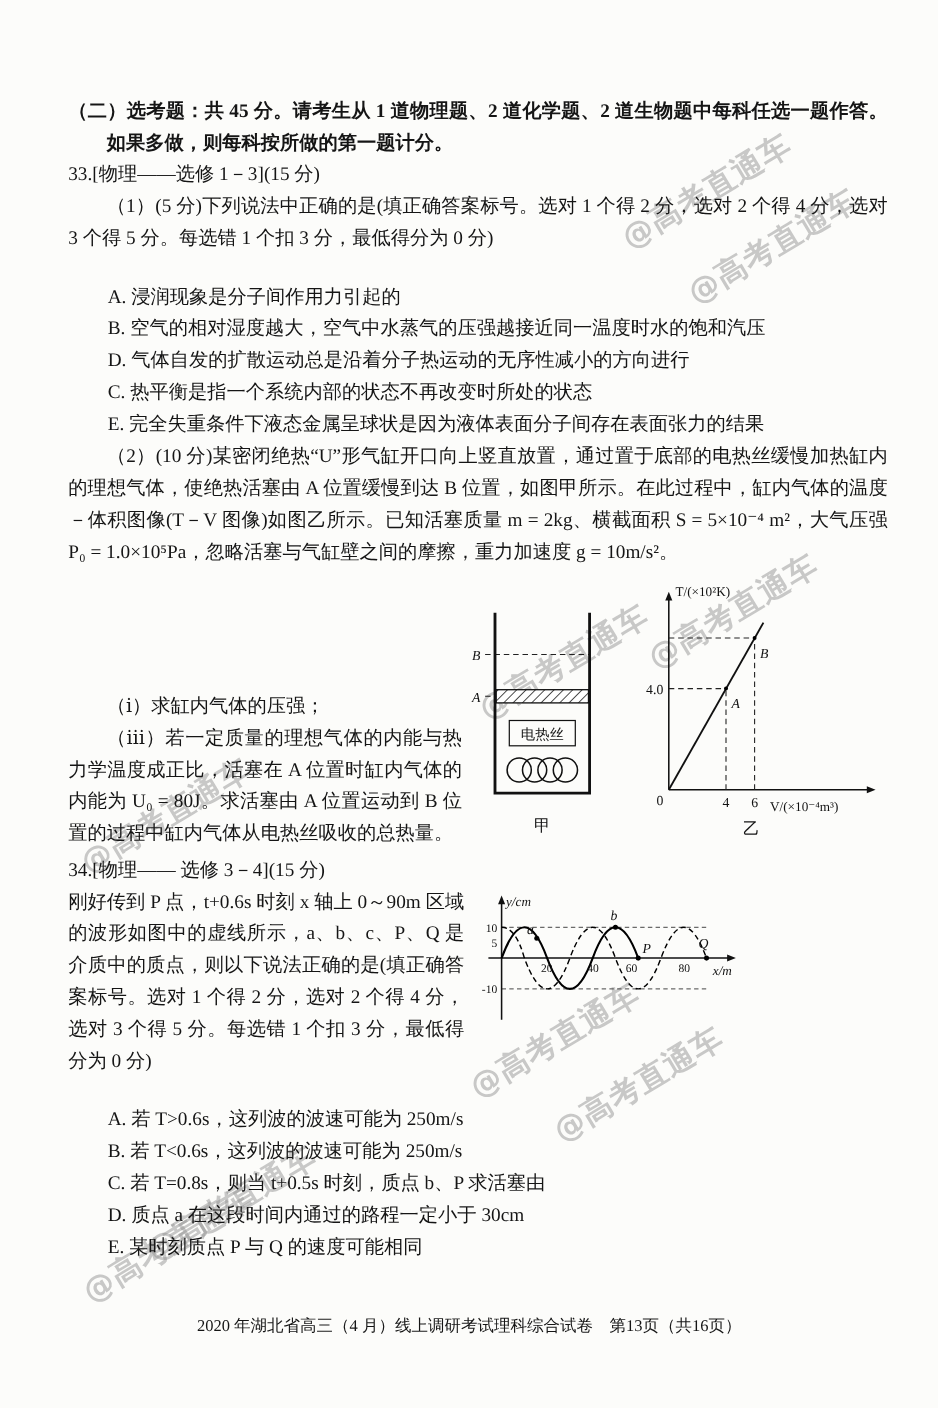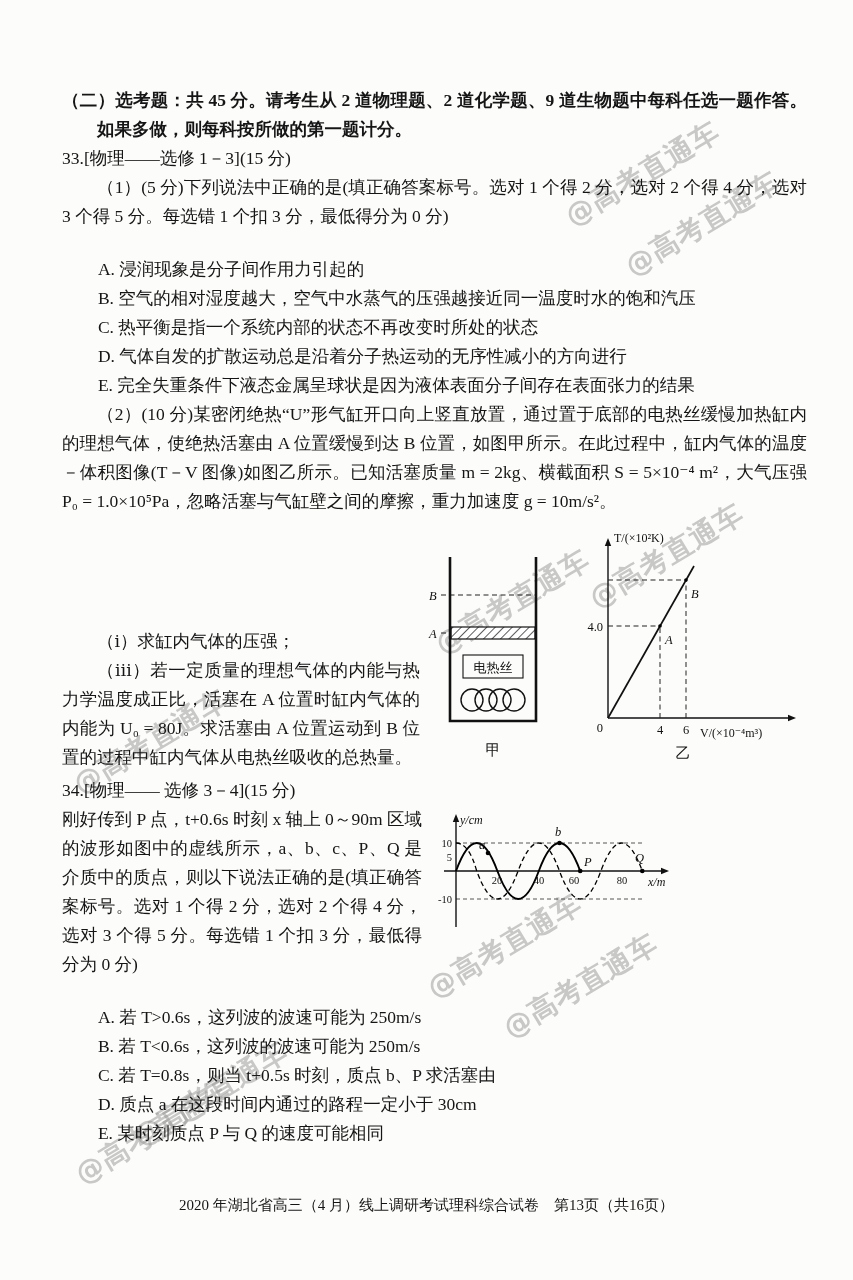--- a/index.html
+++ b/index.html
@@ -53,29 +53,29 @@
     <div class="wm" style="left:438px;top:628px">@高考直通车</div>
     <div class="wm" style="left:76px;top:768px">@高考直通车</div>
     <div class="wm" style="left:430px;top:972px">@高考直通车</div>
     <div class="wm" style="left:506px;top:1012px">@高考直通车</div>
     <div class="wm" style="left:136px;top:1120px">@高考直通车</div>
     <div class="wm" style="left:78px;top:1158px">@高考直通车</div>
   </div>
 
   <div class="content">
 
-    <p class="bold hang">（二）选考题：共 45 分。请考生从 2 道物理题、2 道化学题、9 道生物题中每科任选一题作答。如果多做，则每科按所做的第一题计分。</p>
+    <p class="bold hang">（二）选考题：共 45 分。请考生从 1 道物理题、2 道化学题、2 道生物题中每科任选一题作答。如果多做，则每科按所做的第一题计分。</p>
 
     <p>33.[物理——选修 1－3](15 分)</p>
     <p class="ind">（1）(5 分)下列说法中正确的是(填正确答案标号。选对 1 个得 2 分，选对 2 个得 4 分，选对 3 个得 5 分。每选错 1 个扣 3 分，最低得分为 0 分)</p>
     <div class="opts">
       <p>A. 浸润现象是分子间作用力引起的</p>
       <p>B. 空气的相对湿度越大，空气中水蒸气的压强越接近同一温度时水的饱和汽压</p>
+      <p>D. 气体自发的扩散运动总是沿着分子热运动的无序性减小的方向进行</p>
       <p>C. 热平衡是指一个系统内部的状态不再改变时所处的状态</p>
-      <p>D. 气体自发的扩散运动总是沿着分子热运动的无序性减小的方向进行</p>
       <p>E. 完全失重条件下液态金属呈球状是因为液体表面分子间存在表面张力的结果</p>
     </div>
     <p class="ind">（2）(10 分)某密闭绝热“U”形气缸开口向上竖直放置，通过置于底部的电热丝缓慢加热缸内的理想气体，使绝热活塞由 A 位置缓慢到达 B 位置，如图甲所示。在此过程中，缸内气体的温度－体积图像(T－V 图像)如图乙所示。已知活塞质量 m = 2kg、横截面积 S = 5×10⁻⁴ m²，大气压强 P₀ = 1.0×10⁵Pa，忽略活塞与气缸壁之间的摩擦，重力加速度 g = 10m/s²。</p>
 
     <div class="figrow">
       <div class="subqs">
         <p class="ind">（ⅰ）求缸内气体的压强；</p>
         <p class="ind">（ⅲ）若一定质量的理想气体的内能与热力学温度成正比，活塞在 A 位置时缸内气体的内能为 U₀ = 80J。求活塞由 A 位置运动到 B 位置的过程中缸内气体从电热丝吸收的总热量。</p>
       </div>
 

